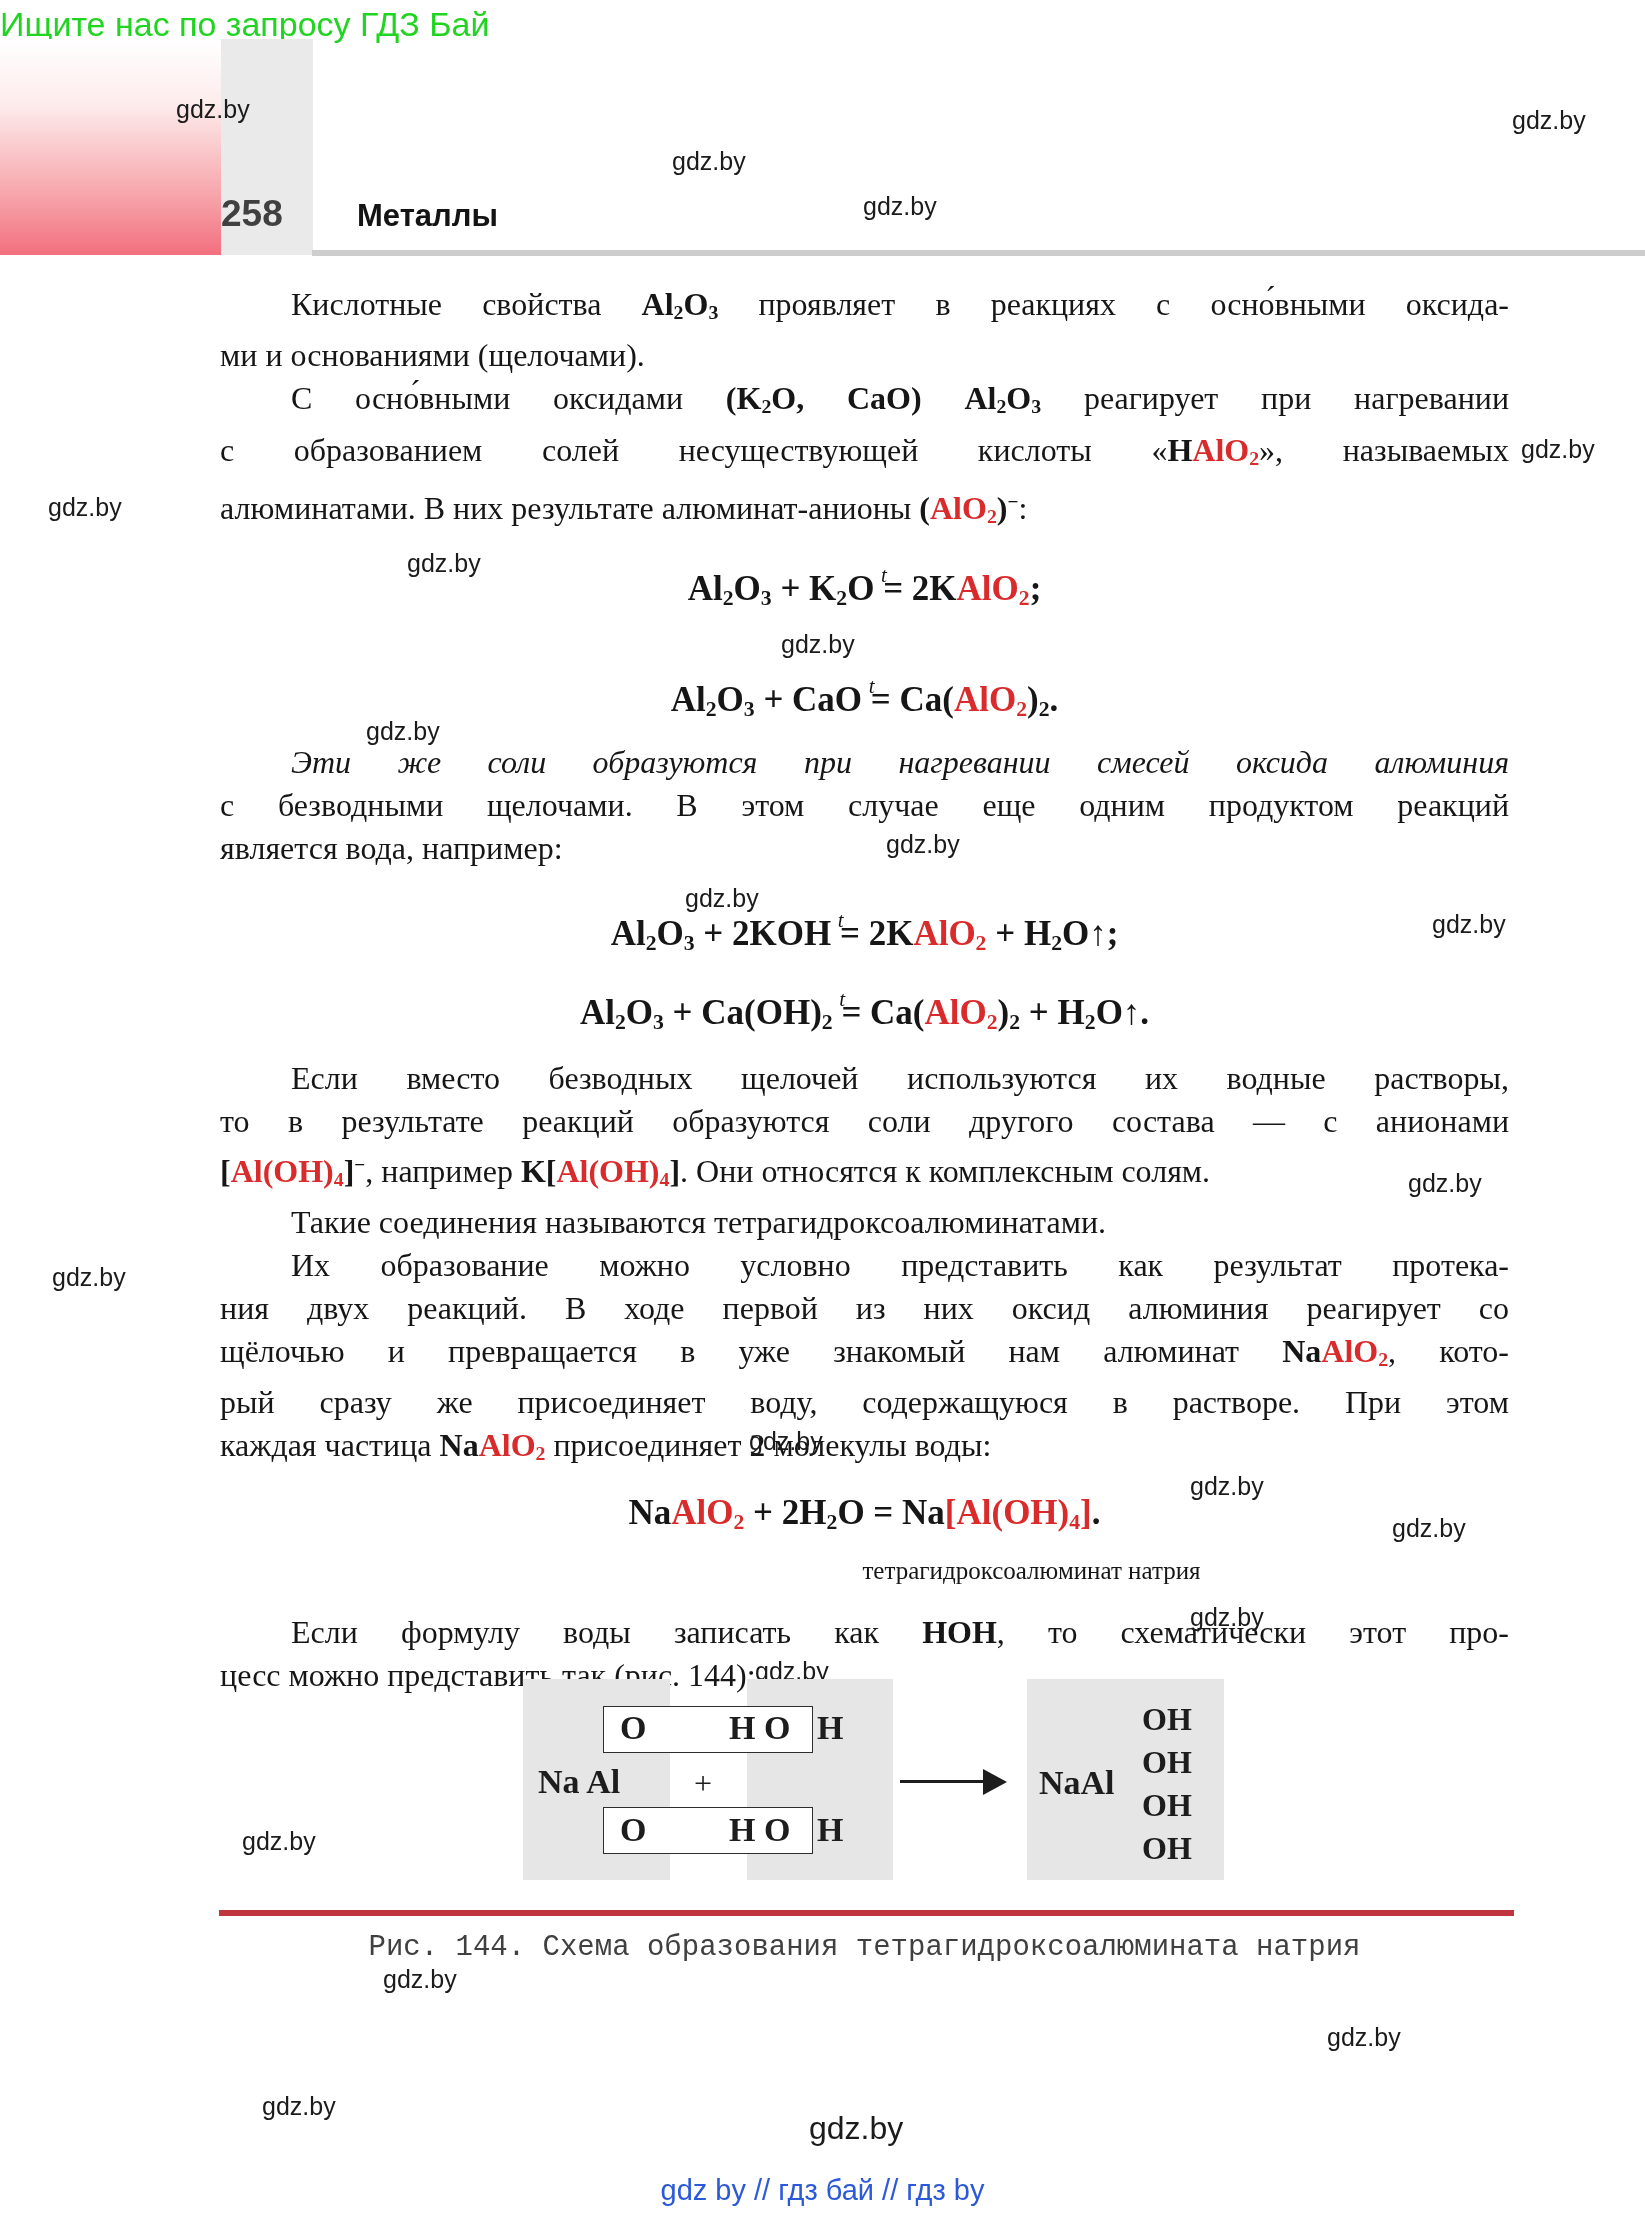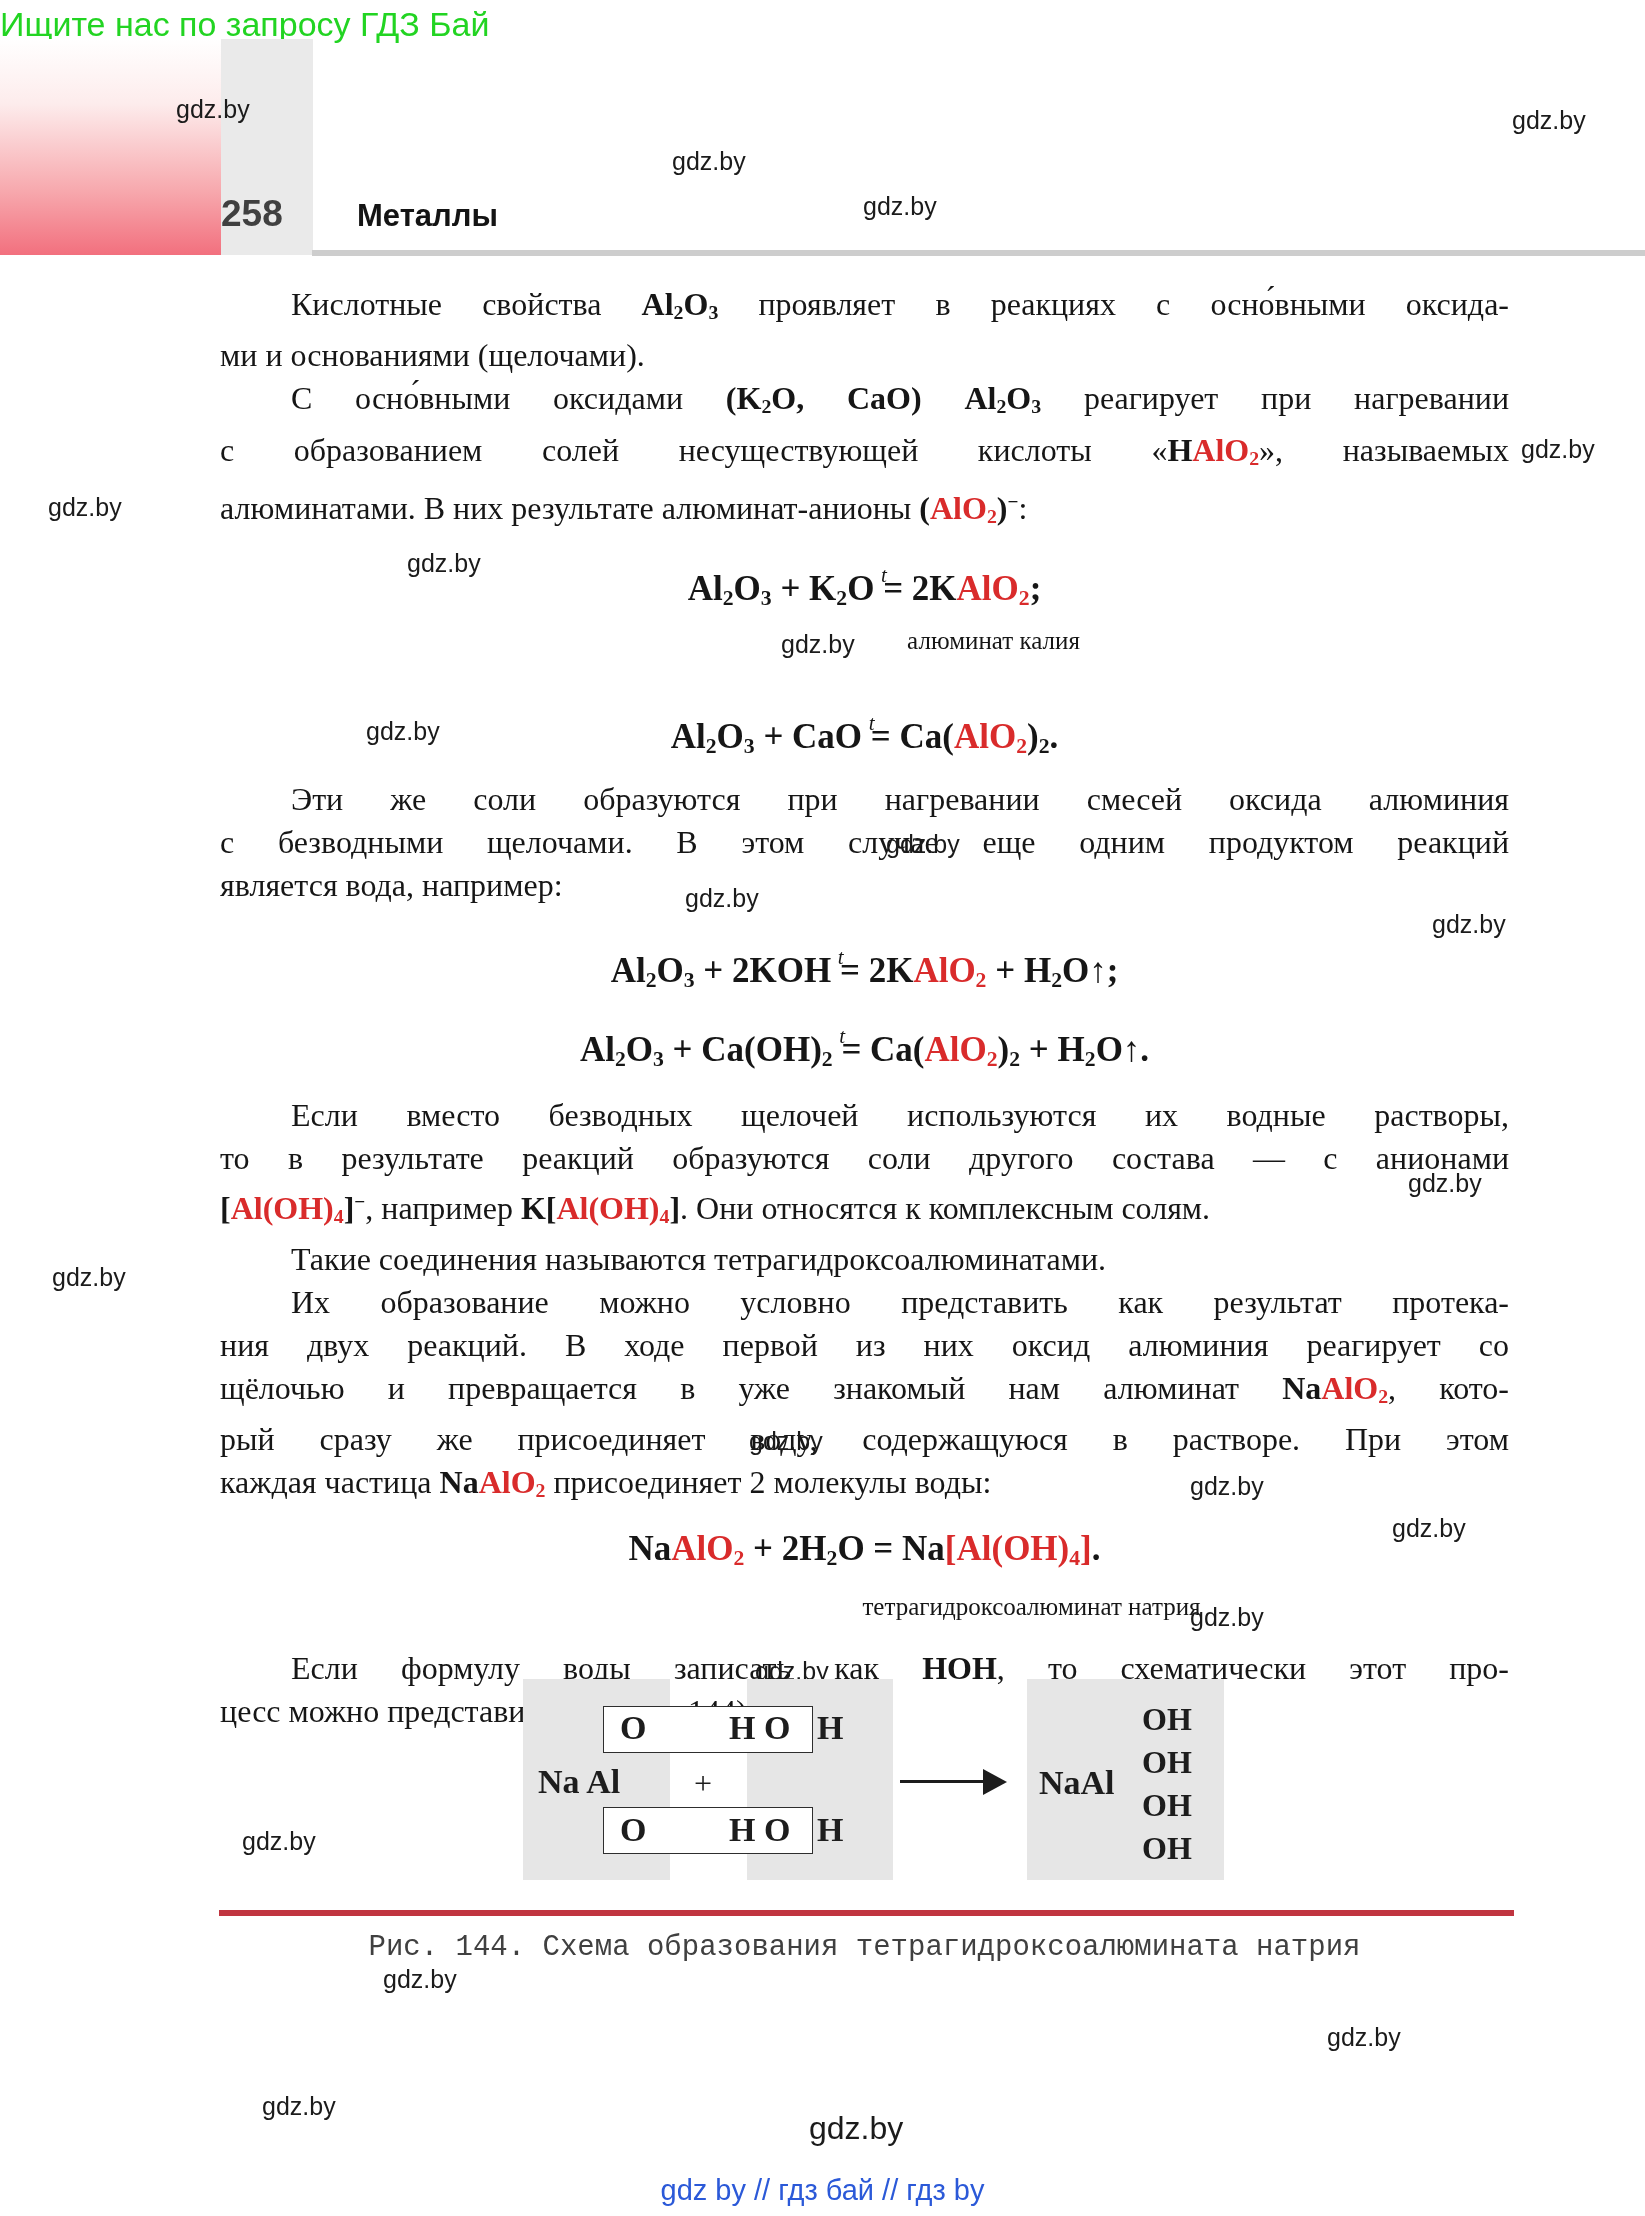--- a/index.html
+++ b/index.html
@@ -73,23 +73,22 @@
 <div class="abs" id="sectitle">Металлы</div>
 <div class="abs" id="hdivider"></div>
 
 <div class="abs" id="bodytext">
     <div class="line first"><span>Кислотные свойства </span><span class="f">Al</span><span class="sb">2</span><span class="f">O</span><span class="sb">3</span><span> проявляет в реакциях с осно́вными оксида-</span></div>
     <div class="line last"><span>ми и основаниями (щелочами).</span></div>
     <div class="line first"><span>С осно́вными оксидами </span><span class="f">(K</span><span class="sb">2</span><span class="f">O, CaO)</span><span> </span><span class="f">Al</span><span class="sb">2</span><span class="f">O</span><span class="sb">3</span><span> реагирует при нагревании</span></div>
     <div class="line"><span>с образованием солей несуществующей кислоты «</span><span class="f">H</span><span class="fr">AlO</span><span class="sbr">2</span><span>», называемых</span></div>
     <div class="line last"><span>алюминатами. В них результате алюминат-анионы </span><span class="f">(</span><span class="fr">AlO</span><span class="sbr">2</span><span class="f">)</span><span class="sp">−</span><span>:</span></div>
     <div class="eq" style="margin-top: 27px;"><span class="f">Al</span><span class="sb">2</span><span class="f">O</span><span class="sb">3</span><span class="f"> + K</span><span class="sb">2</span><span class="f">O </span><span class="f">=</span><span class="tm">t</span><span class="f"> 2K</span><span class="fr">AlO</span><span class="sbr">2</span><span class="f">;</span></div>
-    <div class="eqlabel" style="margin-top: 9.7px; transform: translateX(129px);">алюминат калия</div>
     <div class="eq" style="margin-top: 59px;"><span class="f">Al</span><span class="sb">2</span><span class="f">O</span><span class="sb">3</span><span class="f"> + CaO </span><span class="f">=</span><span class="tm">t</span><span class="f"> Ca(</span><span class="fr">AlO</span><span class="sbr">2</span><span class="f">)</span><span class="sb">2</span><span class="f">.</span></div>
-    <div class="line first" style="margin-top: 13px;"><span>Эти же соли образуются при нагревании смесей оксида алюминия</span></div>
+    <div class="line first" style="margin-top: 13px; font-style: italic;"><span>Эти же соли образуются при нагревании смесей оксида алюминия</span></div>
     <div class="line"><span>с безводными щелочами. В этом случае еще одним продуктом реакций</span></div>
     <div class="line last"><span>является вода, например:</span></div>
     <div class="eq" style="margin-top: 40px;"><span class="f">Al</span><span class="sb">2</span><span class="f">O</span><span class="sb">3</span><span class="f"> + 2KOH </span><span class="f">=</span><span class="tm">t</span><span class="f"> 2K</span><span class="fr">AlO</span><span class="sbr">2</span><span class="f"> + H</span><span class="sb">2</span><span class="f">O↑;</span></div>
     <div class="eq" style="margin-top: 27px;"><span class="f">Al</span><span class="sb">2</span><span class="f">O</span><span class="sb">3</span><span class="f"> + Ca(OH)</span><span class="sb">2</span><span class="f"> </span><span class="f">=</span><span class="tm">t</span><span class="f"> Ca(</span><span class="fr">AlO</span><span class="sbr">2</span><span class="f">)</span><span class="sb">2</span><span class="f"> + H</span><span class="sb">2</span><span class="f">O↑.</span></div>
     <div class="line first" style="margin-top: 16px;"><span>Если вместо безводных щелочей используются их водные растворы,</span></div>
     <div class="line"><span>то в результате реакций образуются соли другого состава — с анионами</span></div>
     <div class="line last"><span class="f">[</span><span class="fr">Al(OH)</span><span class="sbr">4</span><span class="f">]</span><span class="sp">−</span><span>, например </span><span class="f">K[</span><span class="fr">Al(OH)</span><span class="sbr">4</span><span class="f">]</span><span>. Они относятся к комплексным солям.</span></div>
     <div class="line first last"><span>Такие соединения называются тетрагидроксоалюминатами.</span></div>
     <div class="line first"><span>Их образование можно условно представить как результат протека-</span></div>
     <div class="line"><span>ния двух реакций. В ходе первой из них оксид алюминия реагирует со</span></div>

